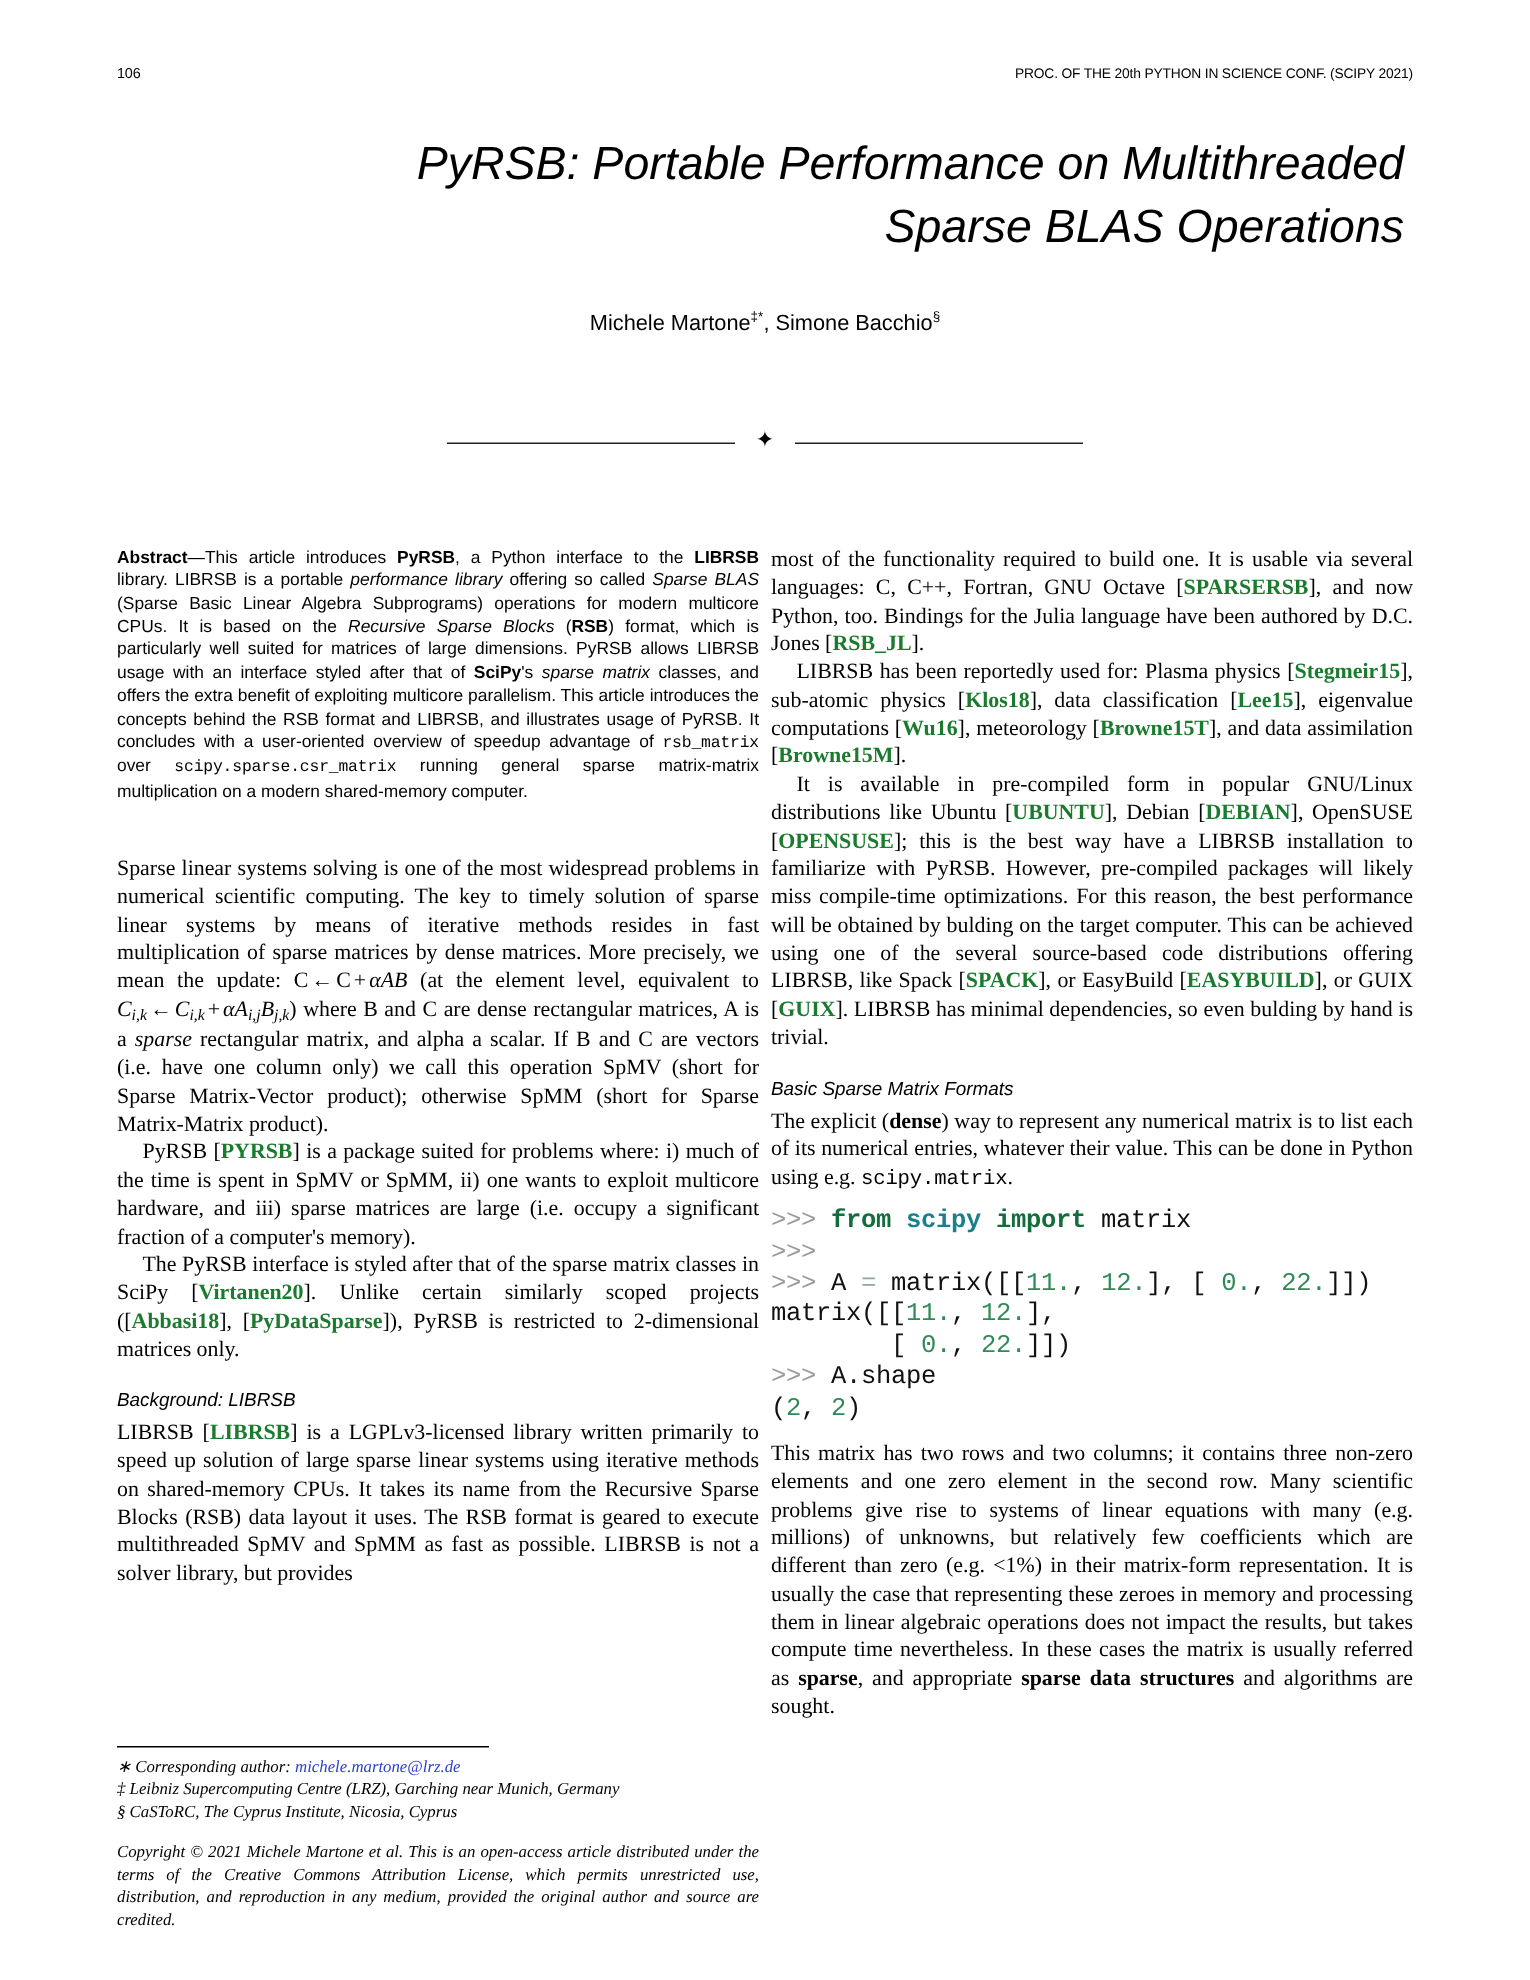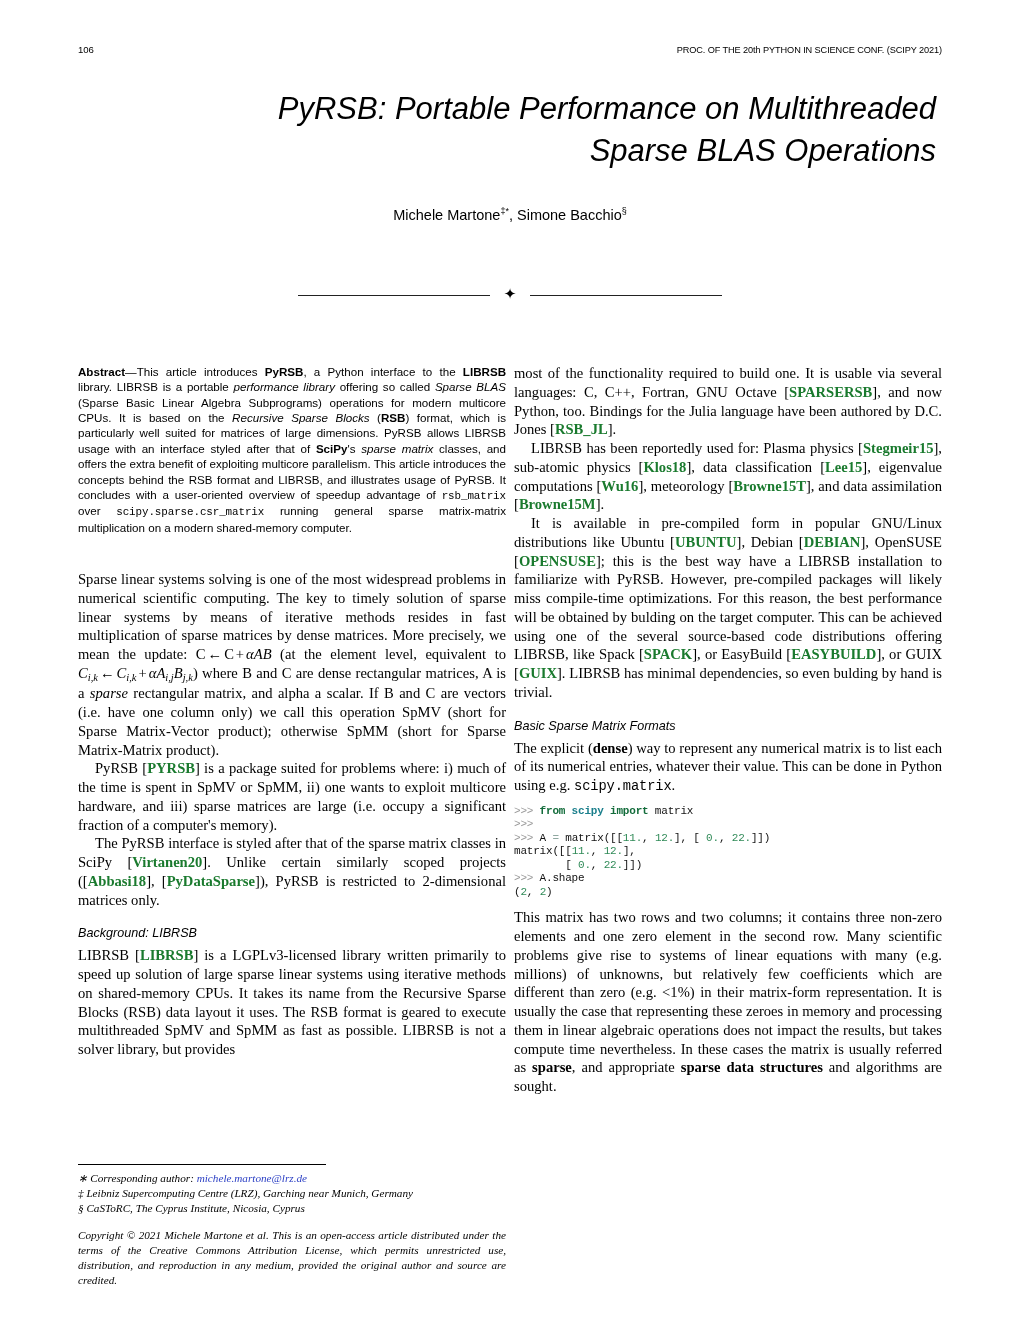--- a/index.html
+++ b/index.html
@@ -169,21 +169,21 @@
   }
   .mvar-up {
     font-family: "Liberation Serif", serif;
     font-style: normal;
   }
   .arrow { font-style: normal; padding: 0 2px; }
 
   
   pre.code {
     font-family: "Liberation Mono", monospace;
-    font-size: 11px;
+    font-size: 17px;
     line-height: 1.23;
     margin: 0;
     white-space: pre;
     color: #111;
     letter-spacing: -0.2px;
   }
   .c-prompt { color: #9a9a9a; }
   .c-kw     { color: #136c3b; font-weight: bold; }
   .c-mod    { color: #1b7f8c; font-weight: bold; }
   .c-num    { color: #2f8a57; }

